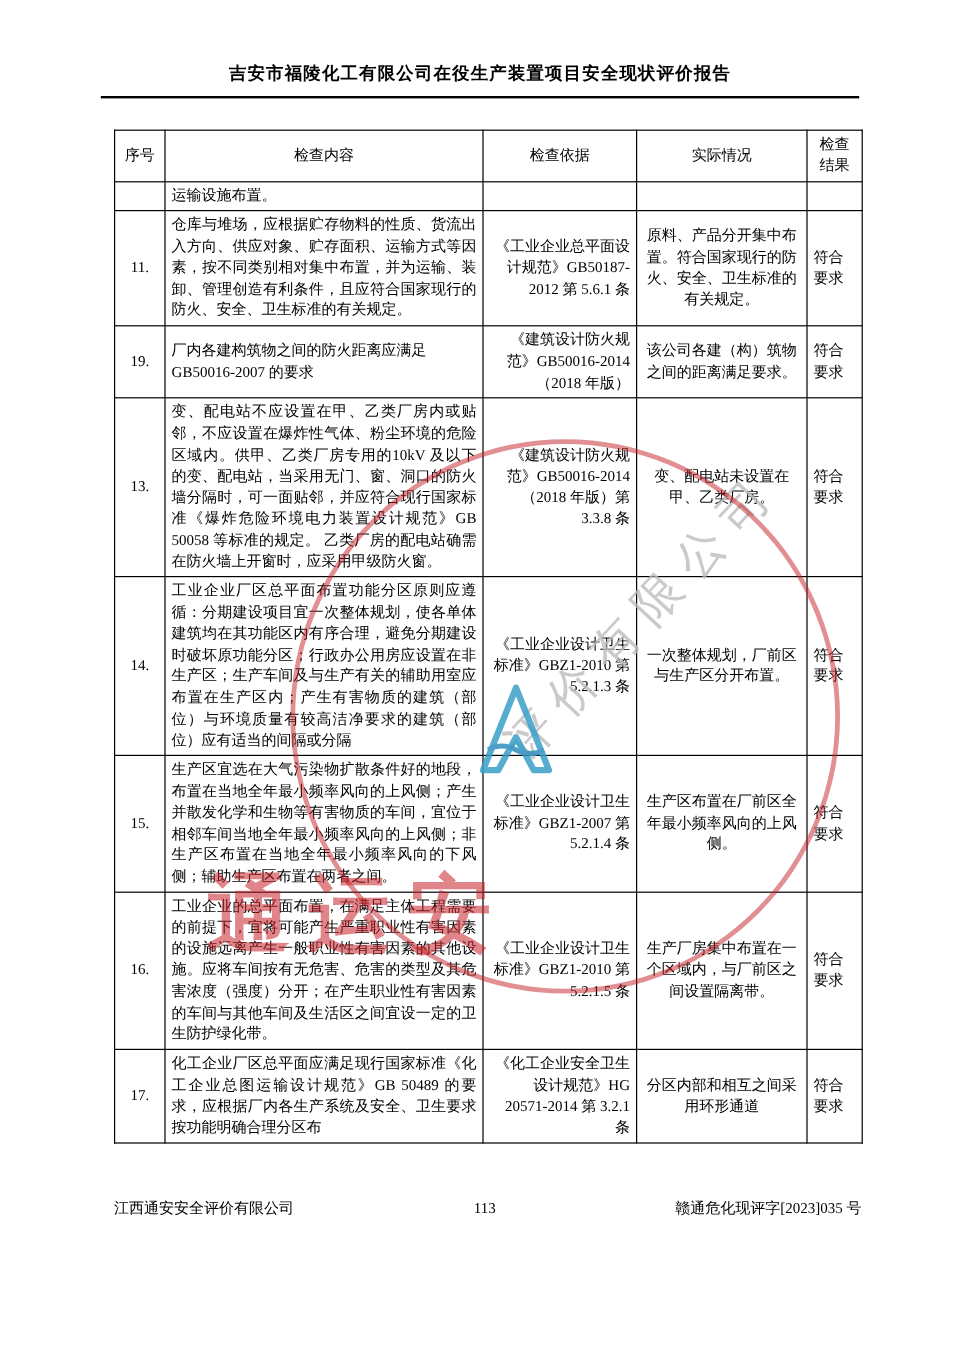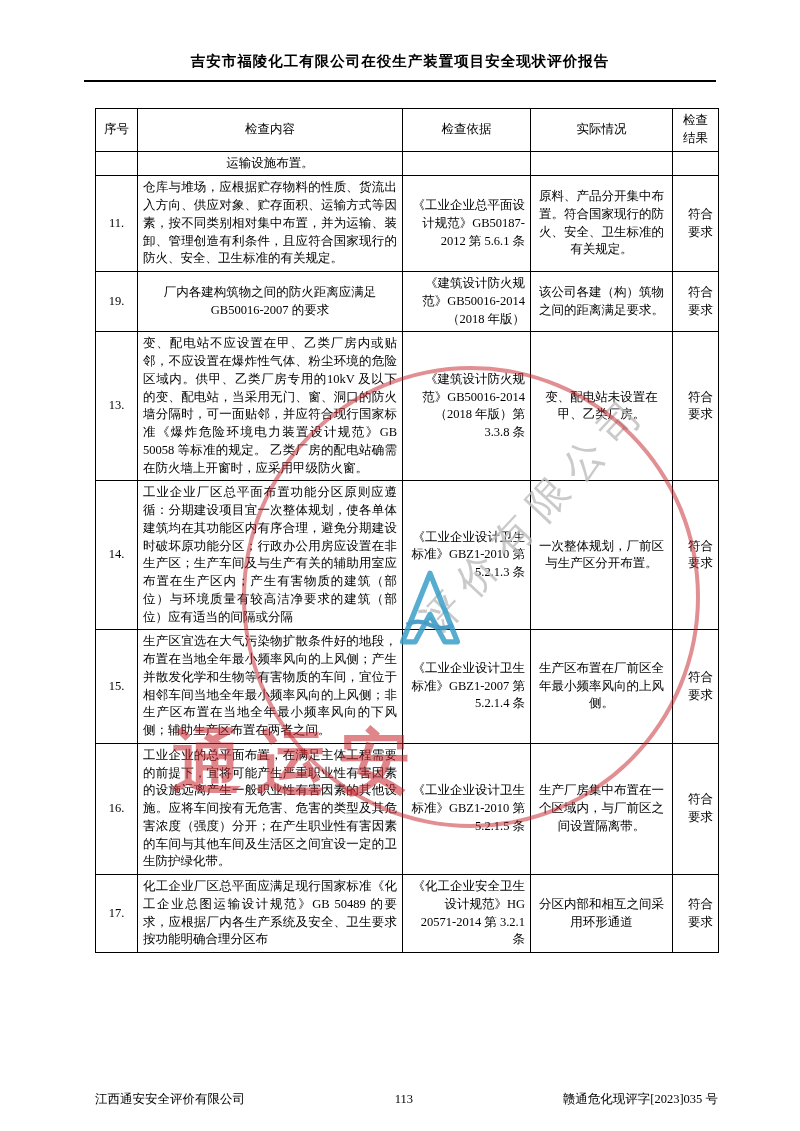--- a/index.html
+++ b/index.html
@@ -22,28 +22,28 @@
     font-size:12.5px; line-height:1.42;
   }
   table.review-table th, table.review-table td {
     border:1px solid #000; vertical-align:middle;
     padding:3px 5px; word-break:break-word;
   }
   table.review-table thead th {
     text-align:center; font-weight:normal; height:40px; font-size:12.5px;
   }
   td.c-no { text-align:center; }
-  td.c-content.center { text-align:center; }
+  td.c-content.center { text-align:left; }
   td.c-content.justify { text-align:justify; text-align-last:left; }
   td.c-basis { text-align:right; }
   td.c-actual { text-align:center; }
-  td.c-result { text-align:right; padding:3px 2px; }
+  td.c-result { text-align:left; padding:3px 2px; }
   
   .doc-footer {
-    position:absolute; top:1091px; left:95px; width:623px;
+    position:absolute; top:999px; left:95px; width:623px;
     display:flex; justify-content:space-between; align-items:baseline;
     font-size:12.5px;
   }
   
   .wm-layer { position:absolute; inset:0; pointer-events:none; z-index:6; }
   .wm-gray {
     position:absolute; left:428px; top:600px; width:400px;
     transform:rotate(-47deg); transform-origin:left center;
     color:#bdbdbd; font-size:40px; letter-spacing:12px; opacity:.8;
     font-family:"Liberation Serif","DejaVu Serif",serif; white-space:nowrap;

